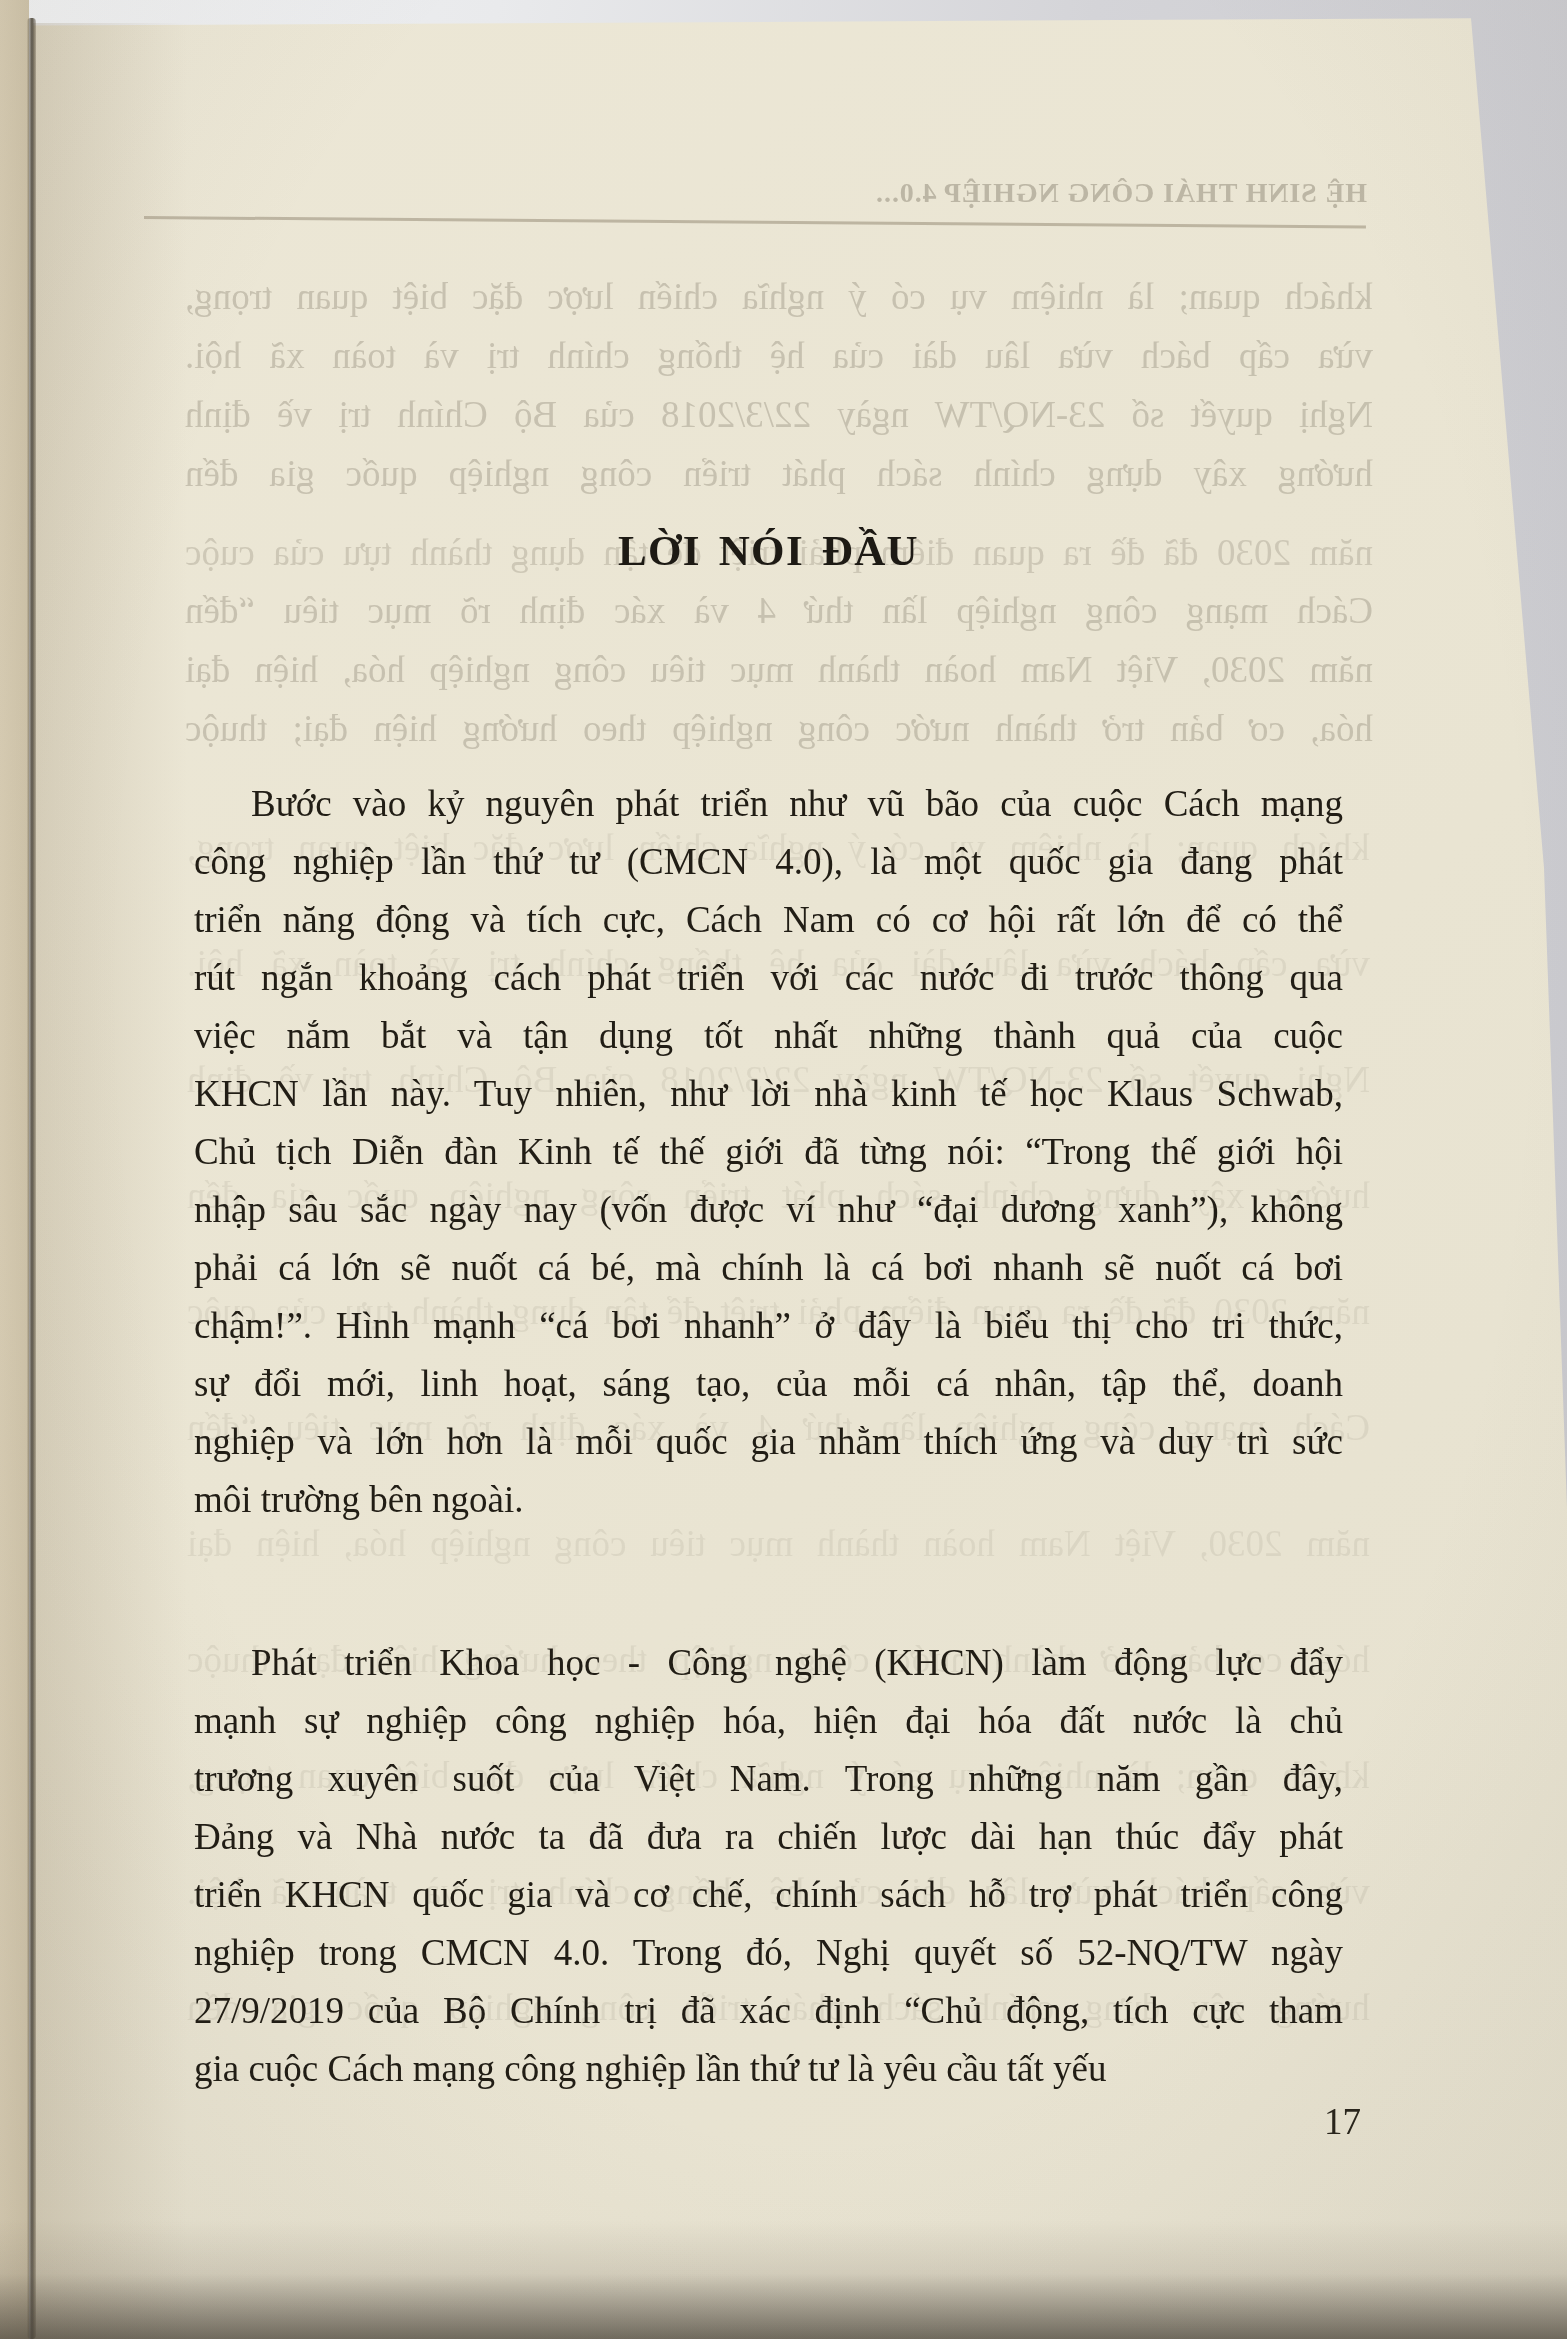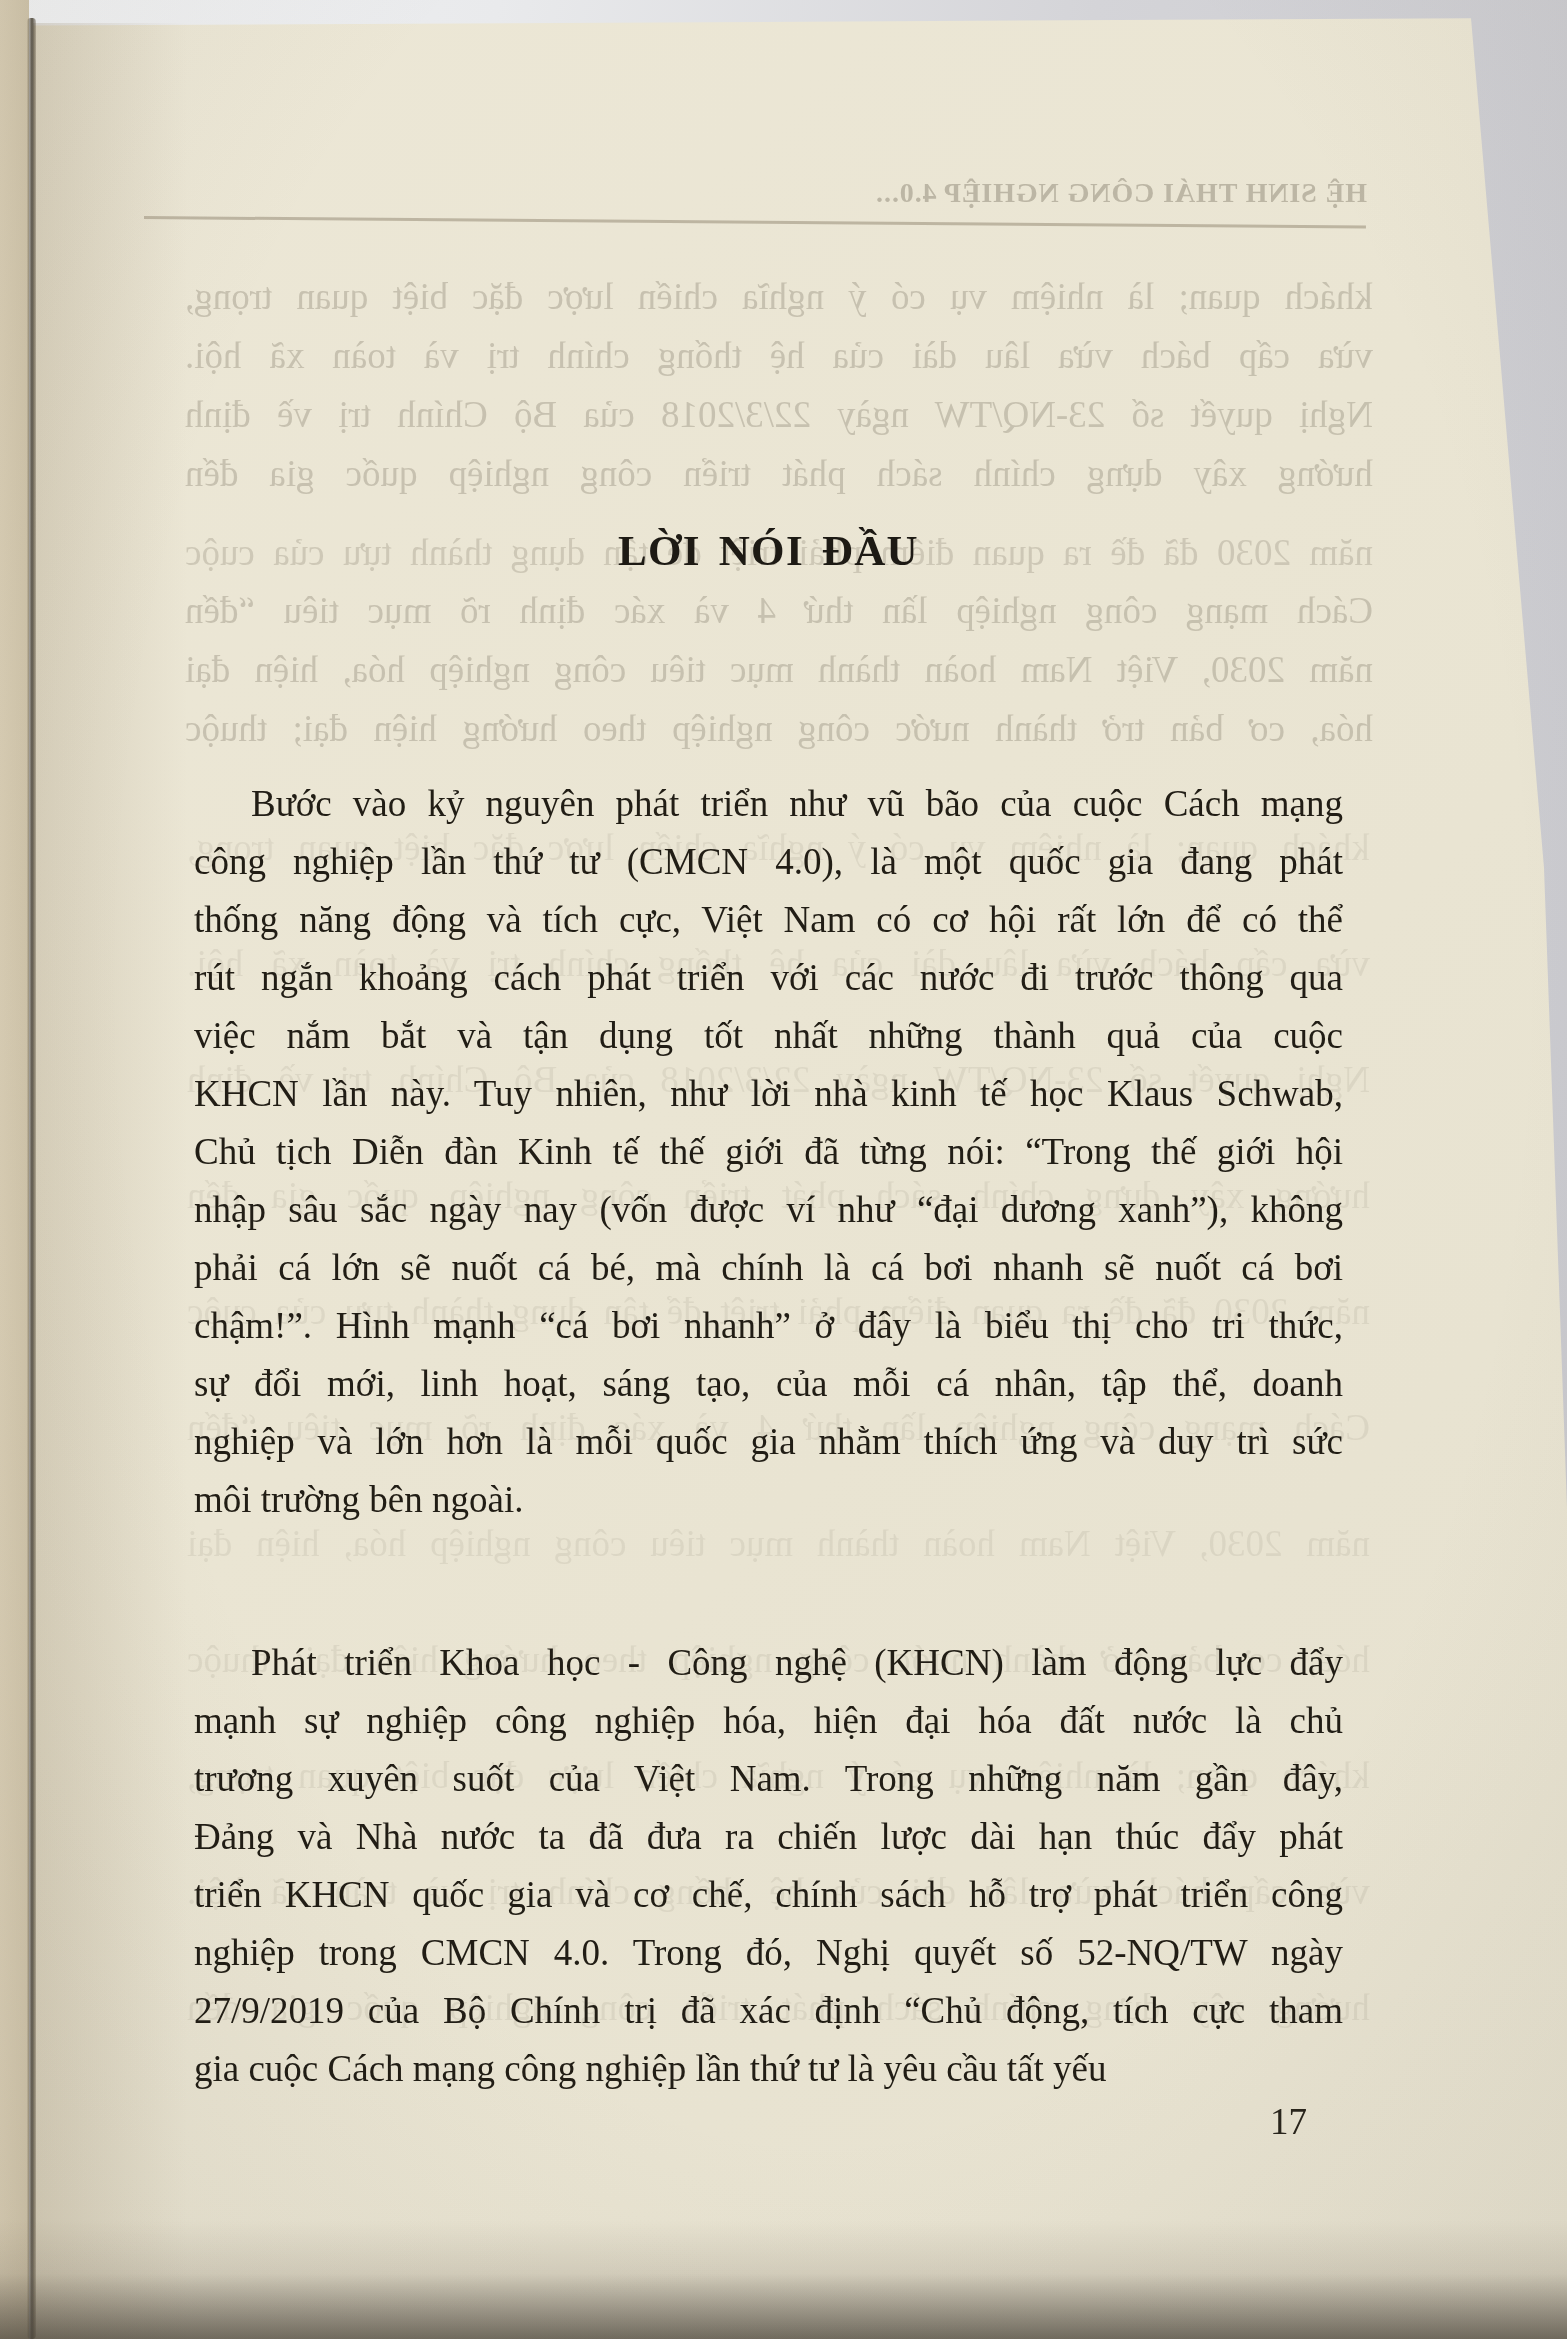--- a/index.html
+++ b/index.html
@@ -47,21 +47,21 @@
 
   
   .title{position:absolute;left:194px;top:526px;width:1149px;text-align:center;
     font-size:43px;font-weight:bold;color:#1d1a14;letter-spacing:1.4px;word-spacing:5.5px;z-index:3;}
   .para{position:absolute;left:194px;width:1149px;font-size:37px;color:#211d15;z-index:2;margin-top:24px;}
   .para .line{line-height:58px;text-align:justify;text-align-last:justify;}
   .para .line:first-child{padding-left:57px;}
   .para .line:last-child{text-align-last:left;}
   .para-1{top:751px;}
   .para-2{top:1610px;}
-  .page-number{position:absolute;left:1270px;top:2100px;width:91px;text-align:left;
+  .page-number{position:absolute;left:1270px;top:2100px;width:91px;text-align:right;
     font-size:37px;color:#29251c;z-index:2;}
 </style>
 </head>
 <body>
 
 <div class="photo">
 
   <div class="left-strip"></div>
   <div class="page"></div>
   <div class="page-left-shade"></div>
@@ -102,21 +102,21 @@
       <div class="line">hóa, cơ bản trở thành nước công nghiệp theo hướng hiện đại; thuộc</div>
       <div class="line">khách quan; là nhiệm vụ có ý nghĩa chiến lược đặc biệt quan trọng,</div>
       <div class="line">vừa cấp bách vừa lâu dài của hệ thống chính trị và toàn xã hội.</div>
       <div class="line">hướng xây dựng chính sách phát triển công nghiệp quốc gia đến</div>
     </div>
 
   <div class="para para-1">
 
   <div class="line">Bước vào kỷ nguyên phát triển như vũ bão của cuộc Cách mạng</div>
       <div class="line">công nghiệp lần thứ tư (CMCN 4.0), là một quốc gia đang phát</div>
-      <div class="line">thống năng động và tích cực, Việt Nam có cơ hội rất lớn để có thể</div>
+      <div class="line">triển năng động và tích cực, Cách Nam có cơ hội rất lớn để có thể</div>
       <div class="line">rút ngắn khoảng cách phát triển với các nước đi trước thông qua</div>
       <div class="line">việc nắm bắt và tận dụng tốt nhất những thành quả của cuộc</div>
       <div class="line">KHCN lần này. Tuy nhiên, như lời nhà kinh tế học Klaus Schwab,</div>
       <div class="line">Chủ tịch Diễn đàn Kinh tế thế giới đã từng nói: “Trong thế giới hội</div>
       <div class="line">nhập sâu sắc ngày nay (vốn được ví như “đại dương xanh”), không</div>
       <div class="line">phải cá lớn sẽ nuốt cá bé, mà chính là cá bơi nhanh sẽ nuốt cá bơi</div>
       <div class="line">chậm!”. Hình mạnh “cá bơi nhanh” ở đây là biểu thị cho tri thức,</div>
       <div class="line">sự đổi mới, linh hoạt, sáng tạo, của mỗi cá nhân, tập thể, doanh</div>
       <div class="line">nghiệp và lớn hơn là mỗi quốc gia nhằm thích ứng và duy trì sức</div>
       <div class="line">môi trường bên ngoài.</div>

